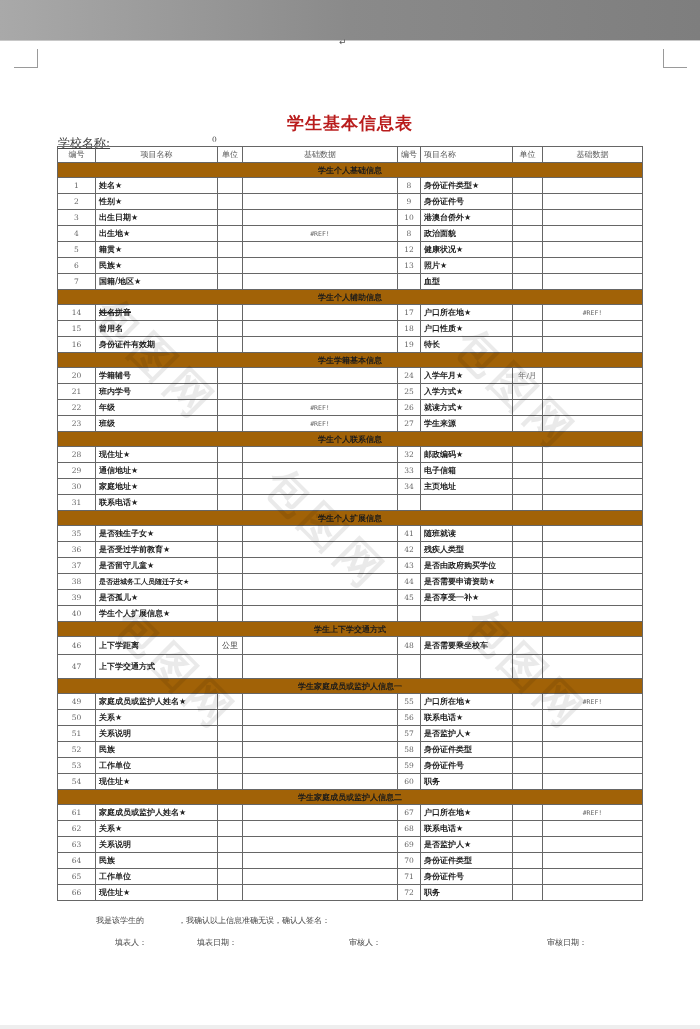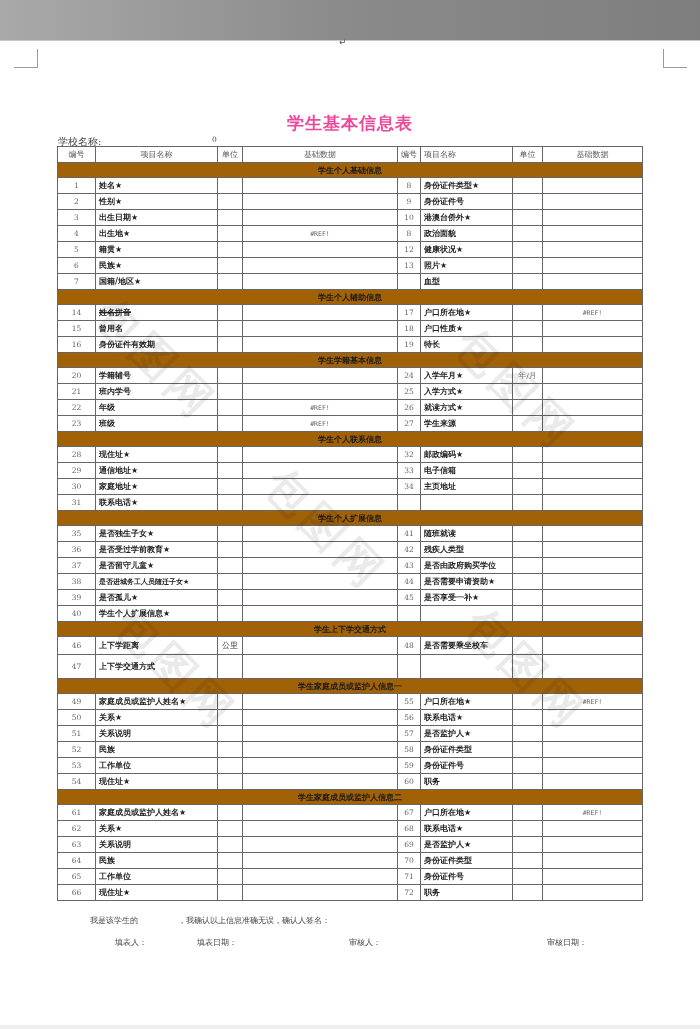--- a/index.html
+++ b/index.html
@@ -20,25 +20,25 @@
   .para-mark {
     position: absolute; left: 339px; top: 37px; font-size: 9px; color: #555;
     font-family: "DejaVu Sans", sans-serif;
   }
   .corner { position: absolute; width: 23px; height: 18px; }
   .corner.tl { left: 14px; top: 49px; border-right: 1px solid #9a9a9a; border-bottom: 1px solid #9a9a9a; }
   .corner.tr { left: 663px; top: 49px; border-left: 1px solid #9a9a9a; border-bottom: 1px solid #9a9a9a; }
 
   .title {
     position: absolute; left: 0; width: 700px; top: 112px; text-align: center;
-    font-family: "DejaVu Sans", sans-serif; font-weight: bold; font-size: 17px; color: #ec4899;
+    font-family: "DejaVu Sans", sans-serif; font-weight: bold; font-size: 17px; color: #b91c1c;
     letter-spacing: 1px;
   }
   .school {
-    position: absolute; left: 58px; top: 135px; font-size: 10px; color: #444;
+    position: absolute; left: 58px; top: 135px; font-size: 12px; color: #444; text-decoration: underline;
   }
   .school-val {
     position: absolute; left: 212px; top: 135px; font-size: 7.5px; color: #444;
   }
 
   table.info {
     position: absolute; left: 57px; top: 146px; width: 585px;
     border-collapse: collapse; table-layout: fixed;
     border: 1.5px solid #111;
     font-size: 8px;
@@ -509,21 +509,21 @@
         <td class="unit"></td>
         <td class="data"></td>
         <td class="num">72</td>
         <td class="name">职务</td>
         <td class="unit light"></td>
         <td class="data"></td>
       </tr>
     </tbody>
 </table>
 
-<div class="footer-line" style="left:90px; top:915px;">我是该学生的</div>
+<div class="footer-line" style="left:96px; top:915px;">我是该学生的</div>
 <div class="footer-line" style="left:178px; top:915px;">，我确认以上信息准确无误，确认人签名：</div>
 <div class="footer-line" style="left:115px; top:937px;">填表人：</div>
 <div class="footer-line" style="left:197px; top:937px;">填表日期：</div>
 <div class="footer-line" style="left:349px; top:937px;">审核人：</div>
 <div class="footer-line" style="left:547px; top:937px;">审核日期：</div>
 
 <div class="watermark" style="left:80px; top:330px;">包图网</div>
 <div class="watermark" style="left:250px; top:500px;">包图网</div>
 <div class="watermark" style="left:440px; top:360px;">包图网</div>
 <div class="watermark" style="left:100px; top:640px;">包图网</div>

